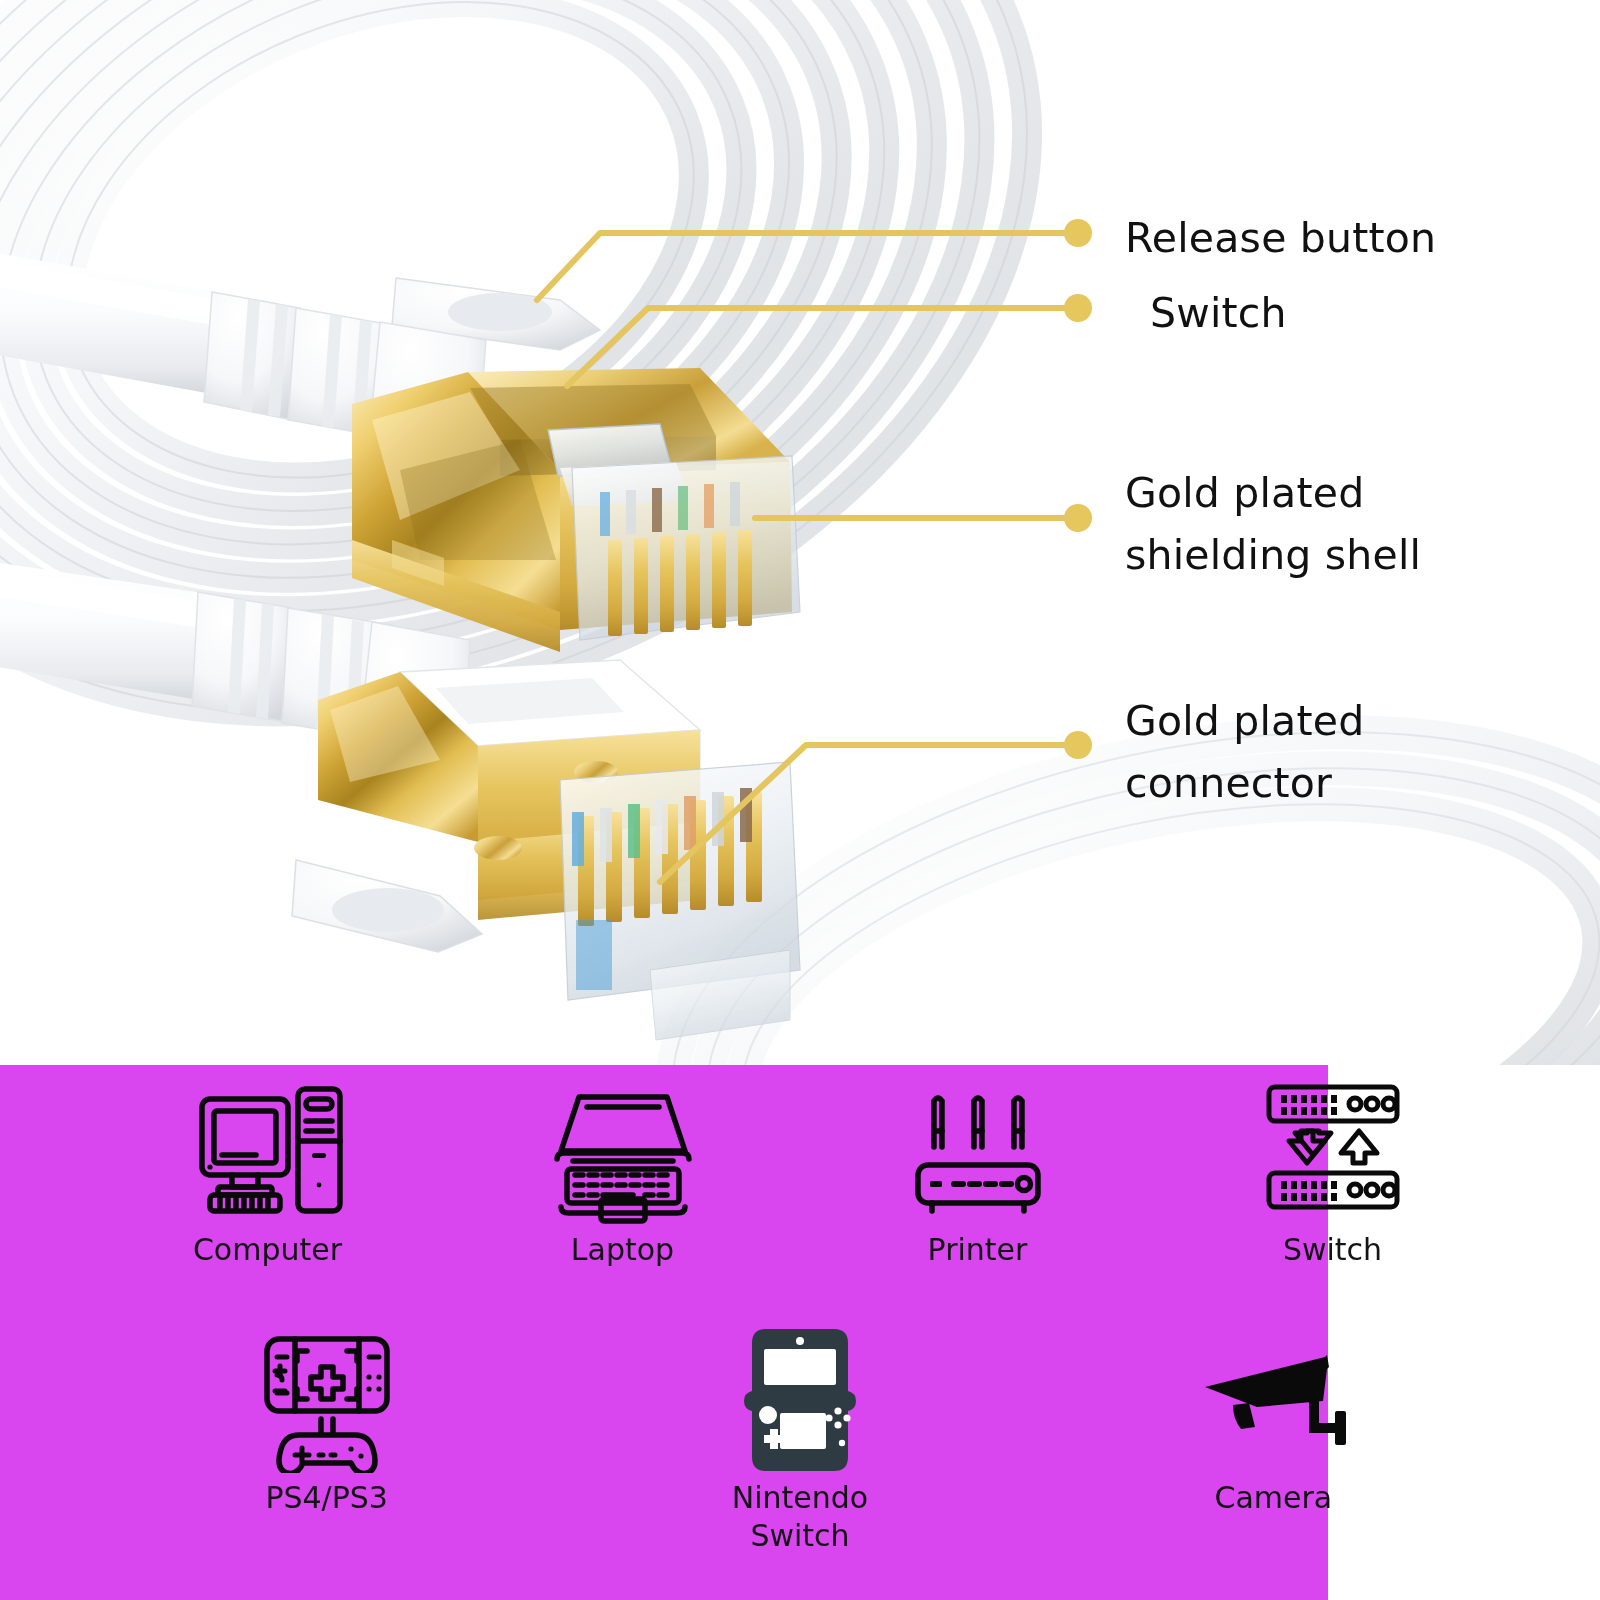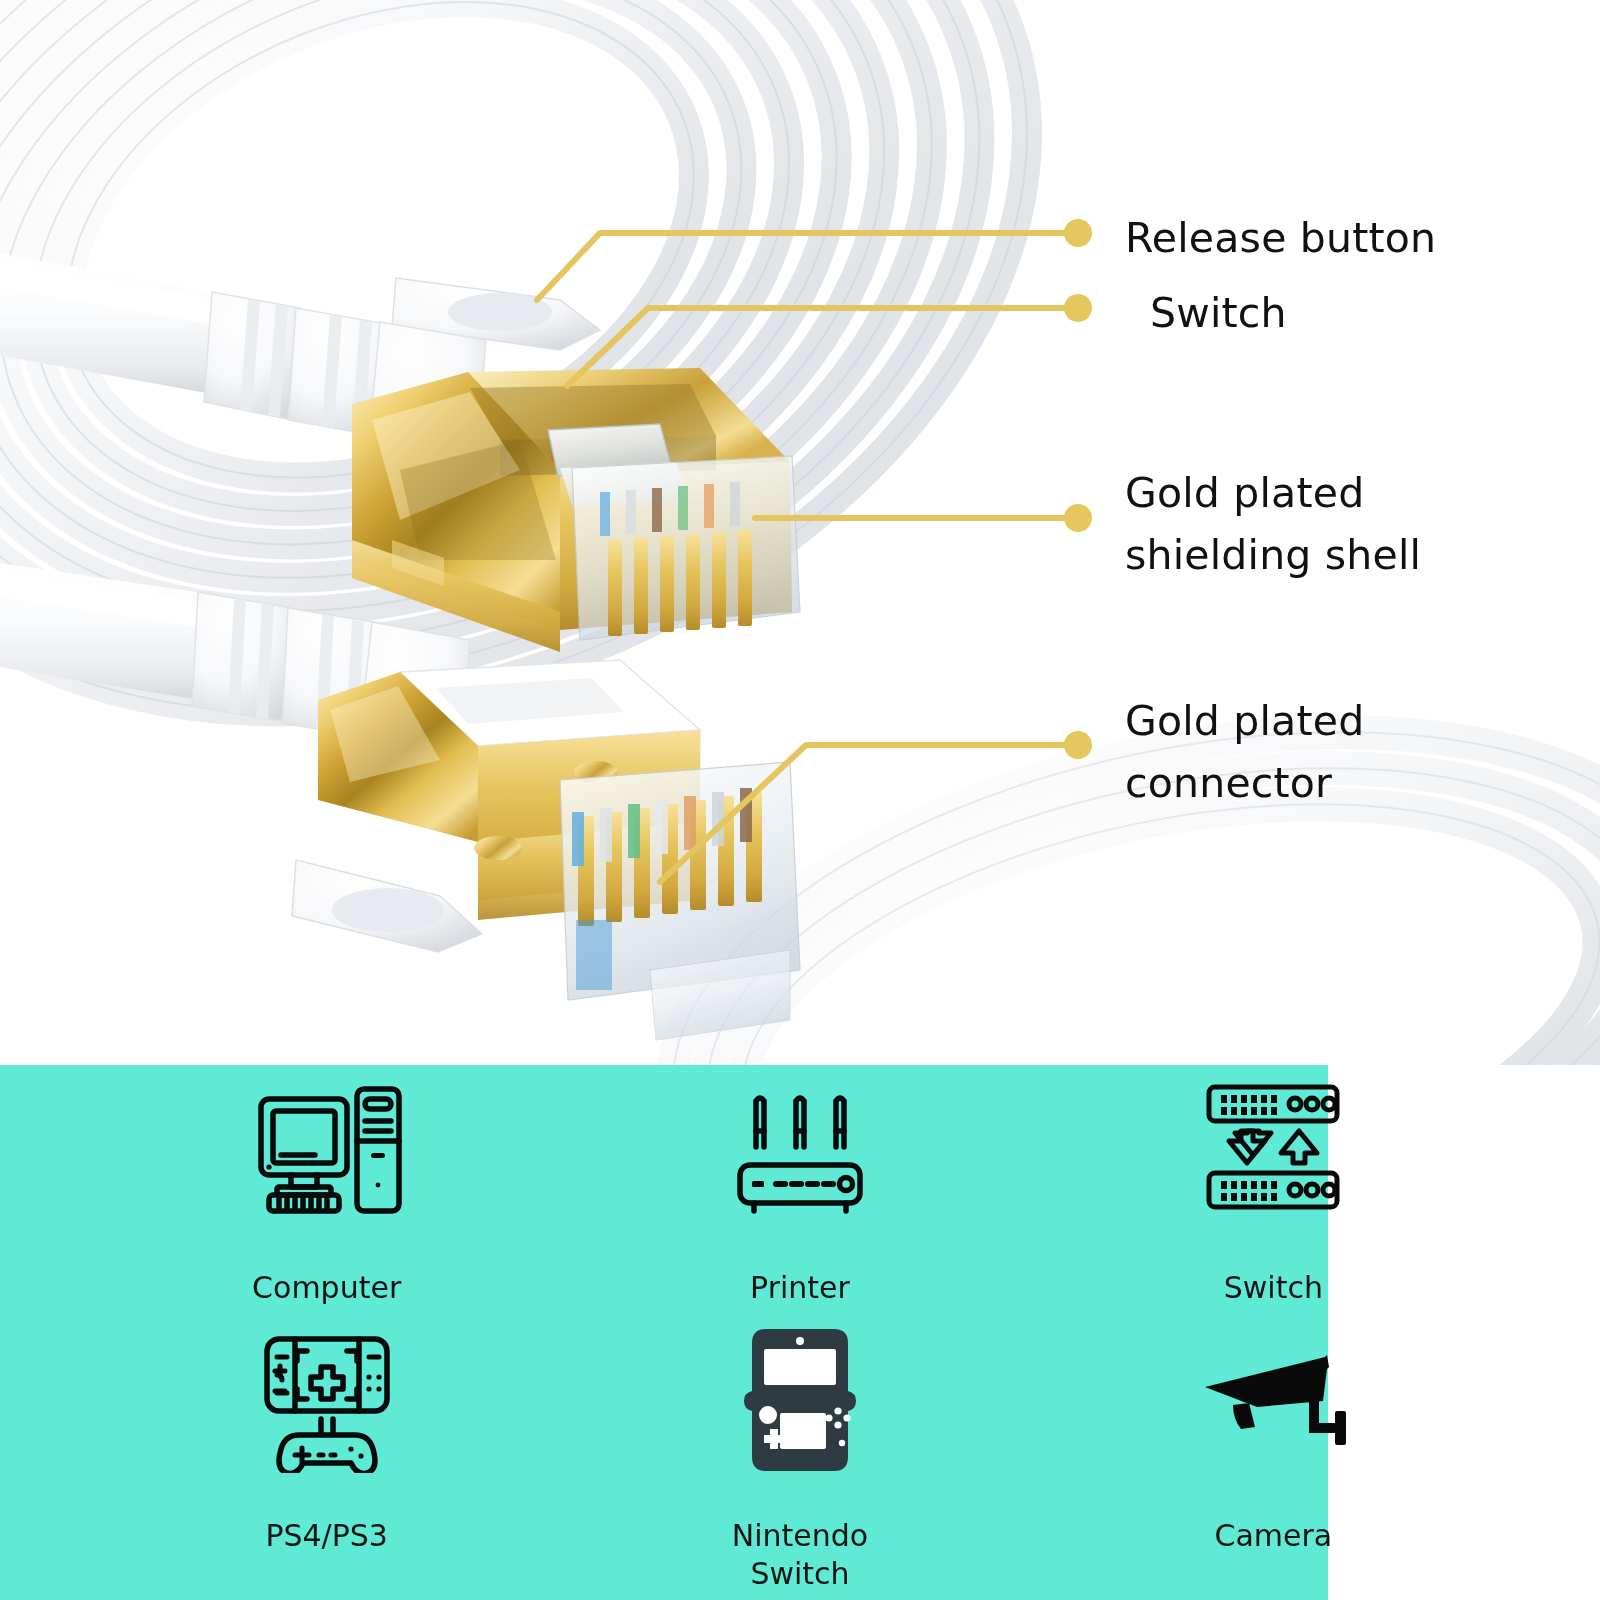--- a/index.html
+++ b/index.html
@@ -6,21 +6,21 @@
   * { box-sizing: border-box; margin: 0; padding: 0; }
   html, body {
     width: 1600px; height: 1600px;
     background: #ffffff;
     font-family: "DejaVu Sans", "Liberation Sans", sans-serif;
     overflow: hidden;
   }
   #page {
     position: relative;
     width: 1328px; height: 1600px;
-    background: #5eead4;
+    background: #d946ef;
   }
 
   
   #hero {
     position: absolute;
     left: 0; top: 0;
     width: 1600px; height: 1065px;
     overflow: hidden;
     background: #ffffff;
   }
@@ -47,21 +47,20 @@
     display: flex;
     width: 100%;
     height: 248px;
   }
   .dev-cell {
     flex: 1 1 0;
     display: flex;
     flex-direction: column;
     align-items: center;
     justify-content: flex-start;
-    gap: 38px;
   }
   .dev-icon {
     height: 150px;
     display: flex;
     align-items: center;
     justify-content: center;
   }
   .dev-label {
     margin-top: 6px;
     text-align: center;
@@ -329,20 +328,37 @@
             <rect x="118" y="24" width="26" height="10" rx="5"></rect>
             <path d="M118 46 h26 M118 56 h26"></path>
             <path d="M110 66 h42"></path>
             <rect x="124" y="78" width="14" height="5" rx="2.5" fill="#0A0A0A" stroke="none"></rect>
             <circle cx="131" cy="110" r="2.4" fill="#0A0A0A" stroke="none"></circle>
           </svg>
         </div>
         <div class="dev-label">Computer</div>
       </div>
 
+      <div class="dev-cell">
+        <div class="dev-icon">
+          <svg width="160" height="150" viewBox="0 0 160 150" fill="none" stroke="#0A0A0A" stroke-width="5.5" stroke-linecap="round" stroke-linejoin="round">
+            <path d="M36 22 h88 l18 54 H18 Z"></path>
+            <path d="M44 32 h72"></path>
+            <path d="M14 84 q0 -6 7 -6 h118 q7 0 7 6"></path>
+            <path d="M30 86 h100"></path>
+            <rect x="24" y="94" width="112" height="34" rx="4"></rect>
+            <path d="M32 100 h8 M46 100 h8 M60 100 h8 M74 100 h8 M88 100 h8 M102 100 h8 M116 100 h8
+                     M32 110 h8 M46 110 h8 M60 110 h8 M74 110 h8 M88 110 h8 M102 110 h8 M116 110 h8
+                     M32 120 h8 M46 120 h8 M60 120 h30 M102 120 h8 M116 120 h8"></path>
+            <path d="M18 132 q0 6 8 6 h108 q8 0 8 -6"></path>
+            <rect x="58" y="124" width="44" height="22" rx="3"></rect>
+          </svg>
+        </div>
+        <div class="dev-label">Laptop</div>
+      </div>
 
 
       <div class="dev-cell">
         <div class="dev-icon">
           <svg width="160" height="150" viewBox="0 0 160 150" fill="none" stroke="#0A0A0A" stroke-width="5.5" stroke-linecap="round" stroke-linejoin="round">
             <path d="M36 26 v46 M44 26 v46 M36 26 q4 -6 8 0"></path>
             <path d="M36 56 h8"></path>
             <path d="M76 26 v46 M84 26 v46 M76 26 q4 -6 8 0"></path>
             <path d="M76 56 h8"></path>
             <path d="M116 26 v46 M124 26 v46 M116 26 q4 -6 8 0"></path>

